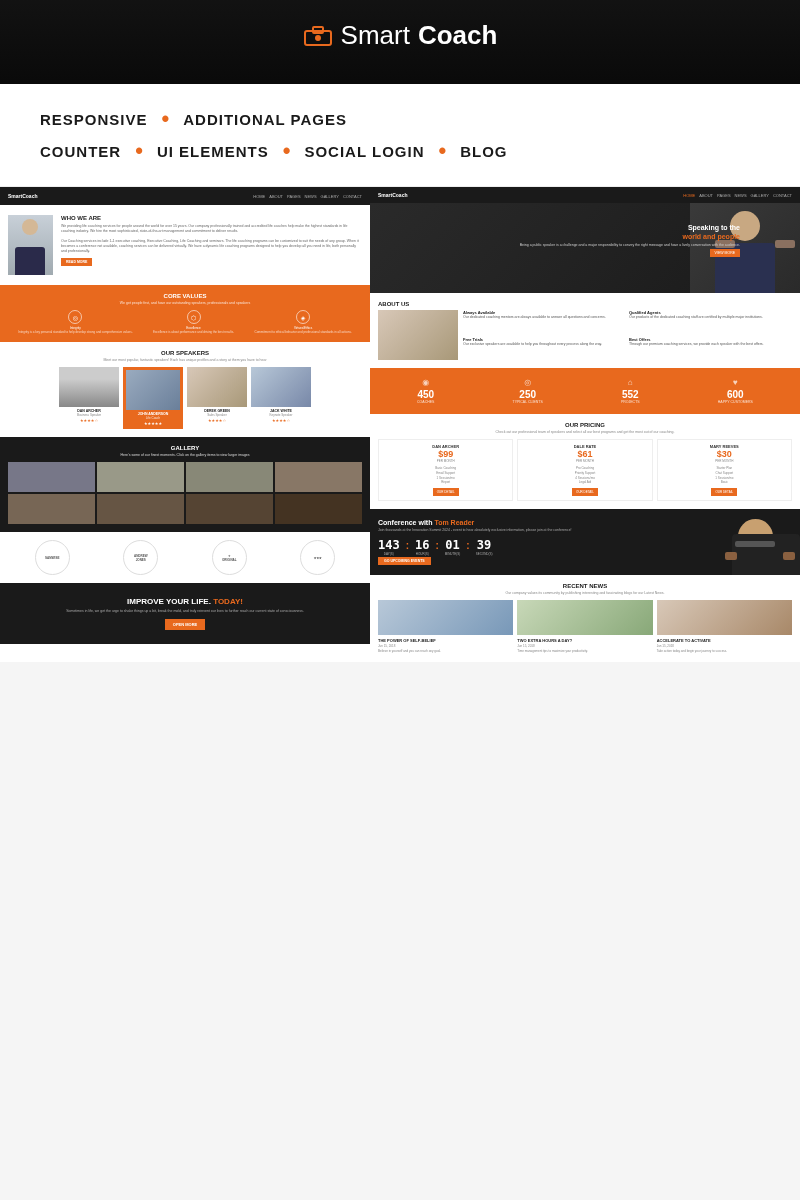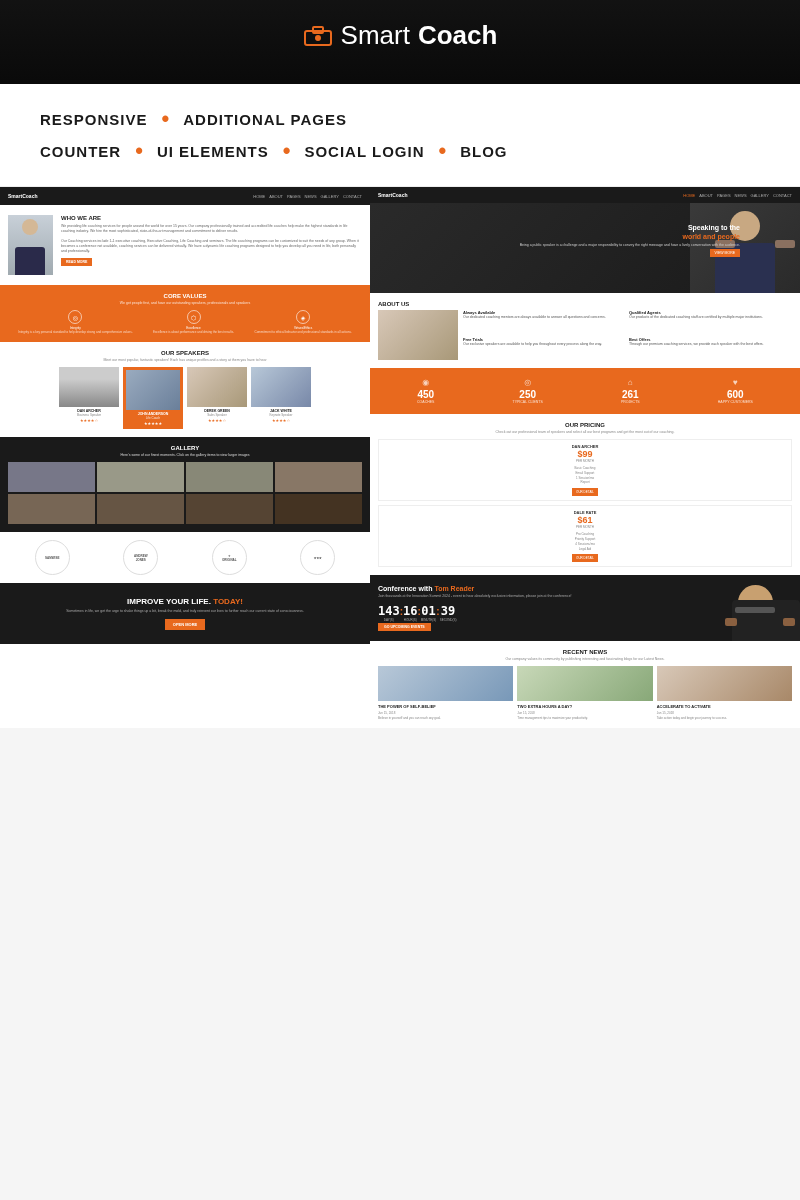--- a/index.html
+++ b/index.html
@@ -262,42 +262,42 @@
       font-size: 8px; color: rgba(255,255,255,0.7);
       display: block; margin-bottom: 2px;
     }
 
     .p-pricing-section {
       padding: 8px;
       text-align: center;
     }
     .p-pricing-title { font-size: 6px; font-weight: 800; color: #1a1a1a; text-transform: uppercase; margin-bottom: 2px; }
     .p-pricing-sub { font-size: 3.5px; color: #888; margin-bottom: 5px; }
-    .p-pricing-grid { display: flex; gap: 4px; justify-content: center; flex-direction: column; }
+    .p-pricing-grid { display: flex; gap: 4px; justify-content: center; }
     .p-price-card {
       flex: 1; border: 1px solid #eee; padding: 4px; text-align: center;
     }
     .p-price-name { font-size: 4px; font-weight: 700; color: #333; text-transform: uppercase; }
     .p-price-amount { font-size: 9px; font-weight: 800; color: #e8691e; }
     .p-price-period { font-size: 3px; color: #888; }
     .p-price-features { font-size: 3px; color: #888; margin: 3px 0; line-height: 1.6; }
     .p-price-btn {
       background: #e8691e; color: #fff;
       font-size: 3px; padding: 2px 4px; display: inline-block;
     }
 
     .p-conf-section {
       background: #1a1a1a;
       padding: 10px 8px;
       position: relative; overflow: hidden;
     }
     .p-conf-title { font-size: 7px; font-weight: 800; color: #fff; margin-bottom: 2px; }
     .p-conf-orange { color: #e8691e; }
     .p-conf-sub { font-size: 3.5px; color: #aaa; margin-bottom: 6px; max-width: 200px; }
-    .p-countdown { display: flex; gap: 0; margin-bottom: 1px; align-items: center; }
+    .p-countdown { display: flex; gap: 6px; margin-bottom: 1px; align-items: center; }
     .p-count-block { text-align: center; }
     .p-count-num { font-size: 12px; font-weight: 700; color: #fff; font-family: monospace; }
     .p-count-sep { font-size: 10px; color: #e8691e; font-weight: 700; align-self: flex-start; margin-top: 2px; }
     .p-count-label { font-size: 3px; color: #aaa; text-transform: uppercase; }
     .p-conf-btn {
       background: #e8691e; color: #fff;
       font-size: 3.5px; padding: 2px 6px; display: inline-block; font-weight: 700;
     }
 
     .p-news-section {
@@ -542,21 +542,21 @@
         <div class="p-stat-num">450</div>
         <div class="p-stat-label">Coaches</div>
       </div>
       <div class="p-stat">
         <span class="p-stat-icon">◎</span>
         <div class="p-stat-num">250</div>
         <div class="p-stat-label">Typical Clients</div>
       </div>
       <div class="p-stat">
         <span class="p-stat-icon">⌂</span>
-        <div class="p-stat-num">261</div>
+        <div class="p-stat-num">552</div>
         <div class="p-stat-label">Projects</div>
       </div>
       <div class="p-stat">
         <span class="p-stat-icon">♥</span>
         <div class="p-stat-num">600</div>
         <div class="p-stat-label">Happy Customers</div>
       </div>
     </div>
 
     <div class="p-pricing-section">
@@ -570,20 +570,27 @@
           <div class="p-price-features">Basic Coaching<br>Email Support<br>1 Session/mo<br>Report</div>
           <div class="p-price-btn">OUR DETAIL</div>
         </div>
         <div class="p-price-card">
           <div class="p-price-name">DALE RATE</div>
           <div class="p-price-amount">$61</div>
           <div class="p-price-period">PER MONTH</div>
           <div class="p-price-features">Pro Coaching<br>Priority Support<br>4 Sessions/mo<br>Legal Aid</div>
           <div class="p-price-btn">OUR DETAIL</div>
         </div>
+        <div class="p-price-card">
+          <div class="p-price-name">MARY REEVES</div>
+          <div class="p-price-amount">$30</div>
+          <div class="p-price-period">PER MONTH</div>
+          <div class="p-price-features">Starter Plan<br>Chat Support<br>1 Session/mo<br>Basic</div>
+          <div class="p-price-btn">OUR DETAIL</div>
+        </div>
       </div>
     </div>
 
     <div class="p-conf-section">
       
       <div style="position:absolute; right:0; top:0; bottom:0; width:90px; overflow:hidden;">
         <div style="width:35px; height:35px; border-radius:50%; background:#c8a070; position:absolute; top:10px; left:28px;"></div>
         <div style="position:absolute; top:25px; left:22px; right:0; bottom:0; background:#222; border-radius:4px 4px 0 0;"></div>
         <div style="width:12px; height:8px; background:#8a6040; position:absolute; top:43px; left:15px; border-radius:2px;"></div>
         <div style="width:12px; height:8px; background:#8a6040; position:absolute; top:43px; right:5px; border-radius:2px;"></div>

